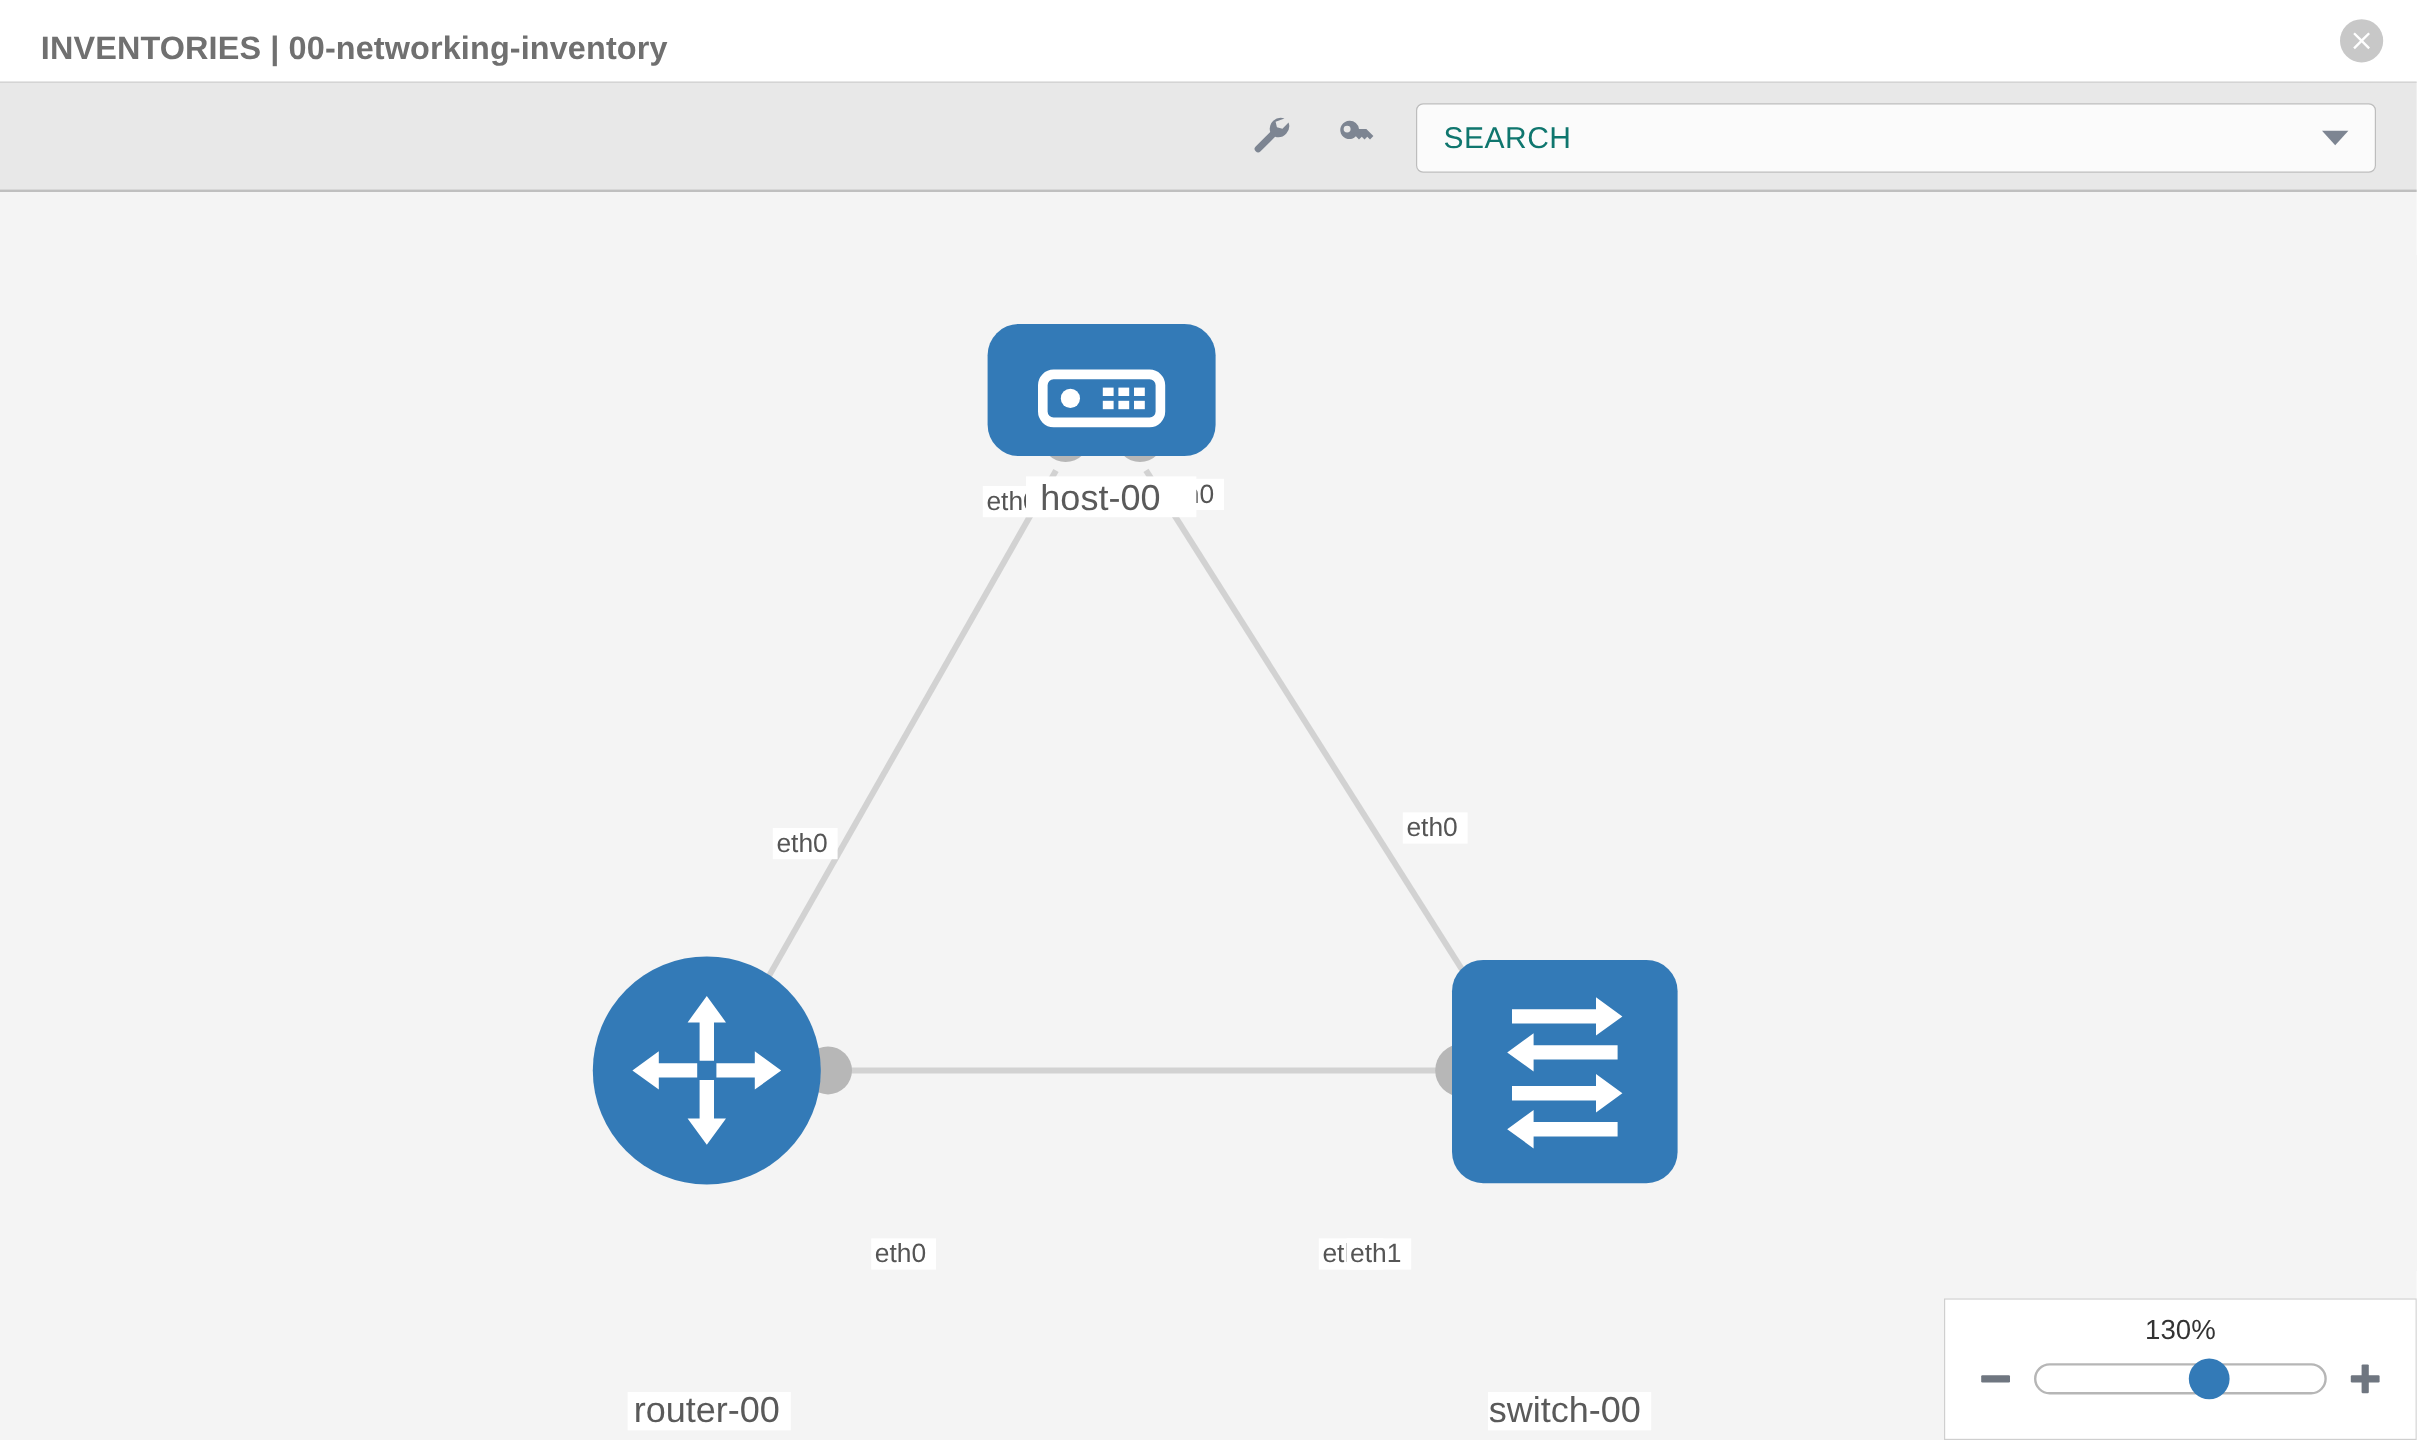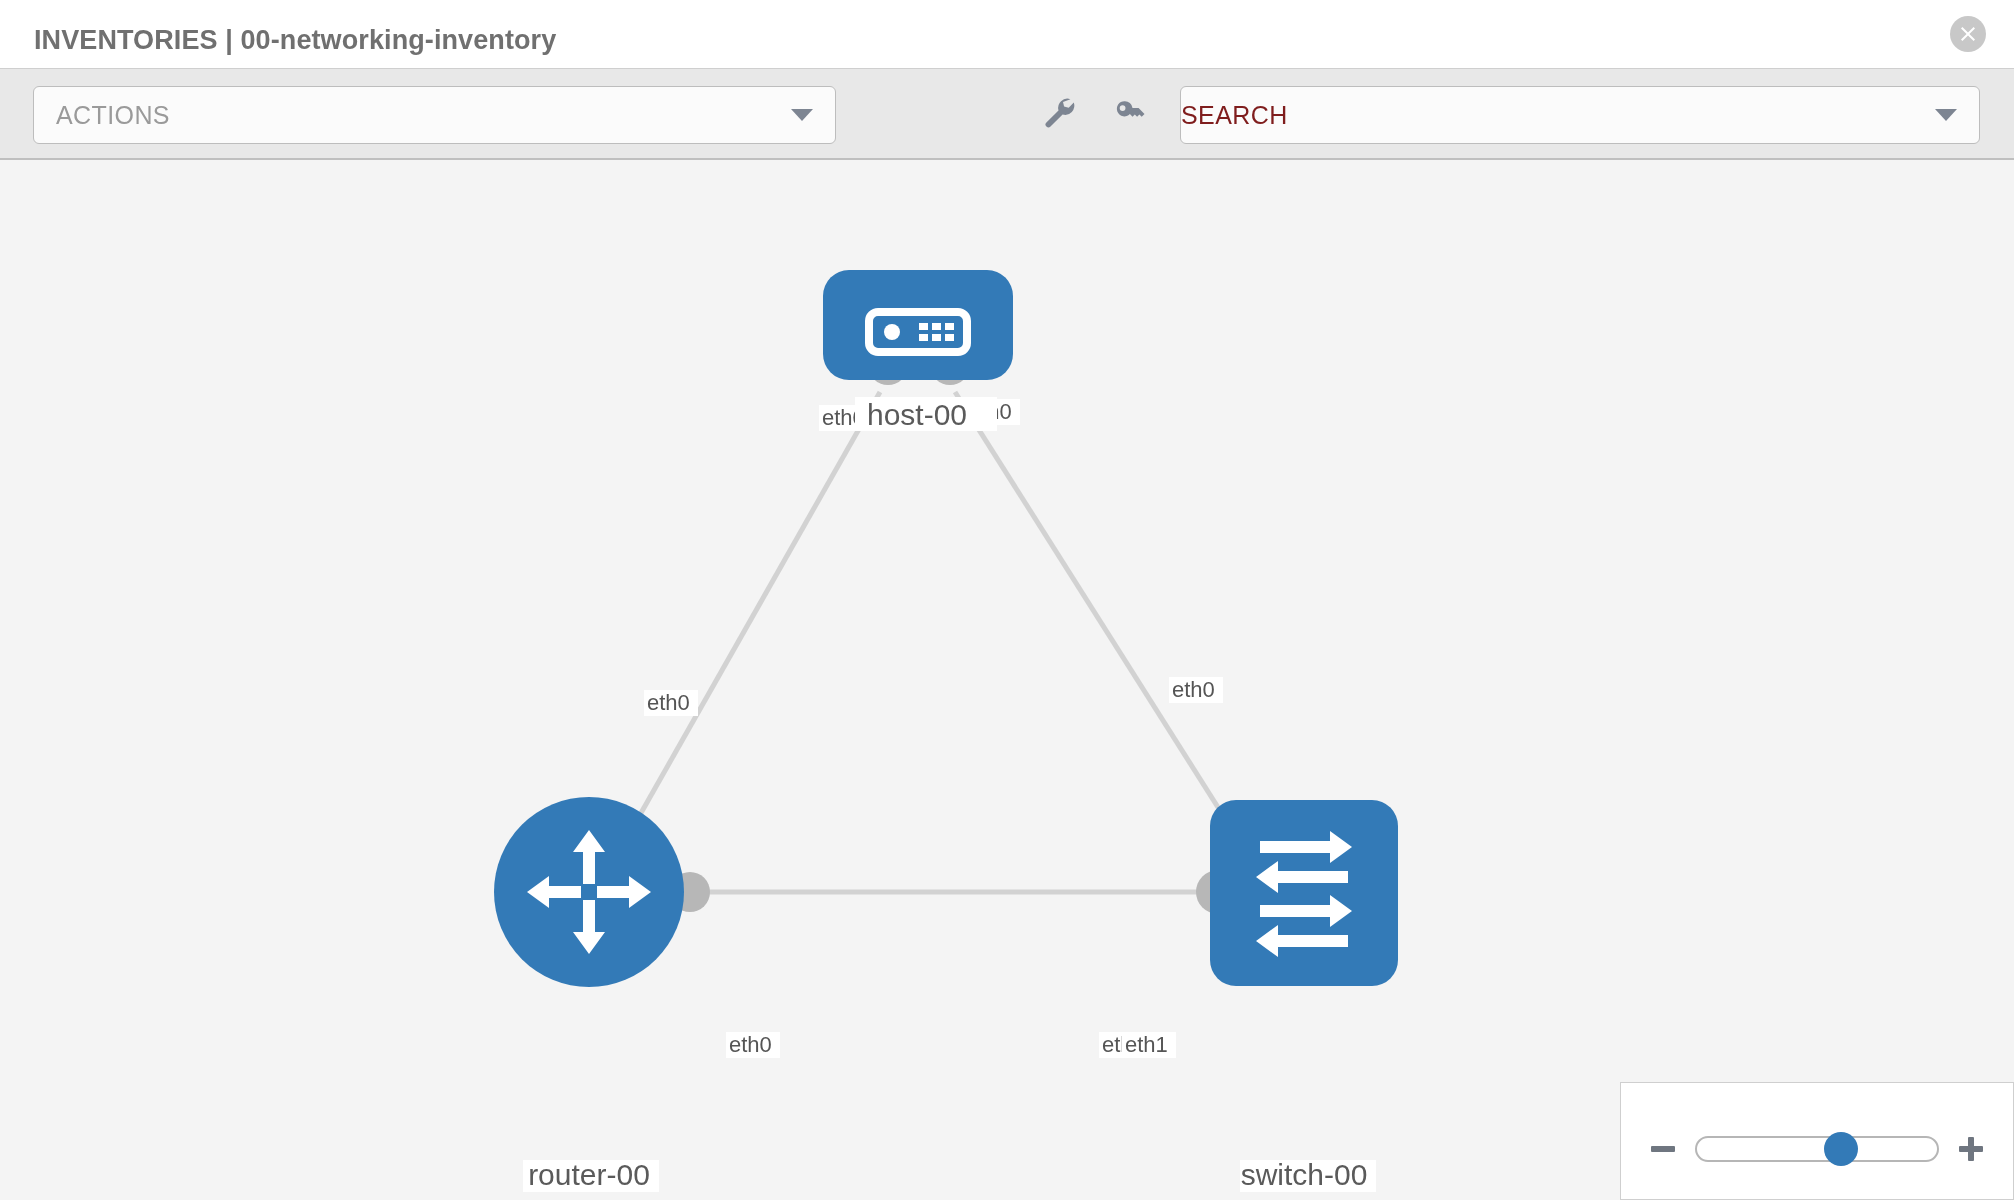--- a/index.html
+++ b/index.html
@@ -116,22 +116,23 @@
     width: 800px;
     height: 58px;
     background: #fbfbfb;
     border: 1px solid #bdbdbd;
     border-radius: 6px;
     display: flex;
     align-items: center;
     cursor: text;
   }
   .search-box .placeholder {
+    margin-left: 22px;
     font-size: 25px;
-    color: #7f1d1d;
+    color: #0f766e;
     letter-spacing: 0.4px;
   }
 
   
   .canvas {
     position: absolute;
     left: 0; top: 160px;
     width: 2014px;
     height: 1040px;
     background: #f4f4f4;
@@ -242,24 +243,20 @@
     <div class="page-title">INVENTORIES | 00-networking-inventory</div>
     <div class="close-btn">
       <svg width="22" height="22" viewBox="0 0 22 22" aria-hidden="true">
         <path d="M5.4 4.0 L11 9.6 L16.6 4.0 L18.0 5.4 L12.4 11 L18.0 16.6 L16.6 18.0 L11 12.4 L5.4 18.0 L4.0 16.6 L9.6 11 L4.0 5.4 Z" fill="#ffffff"></path>
       </svg>
     </div>
   </div>
 
   <div class="toolbar">
 
-    <div class="actions-select">
-      <span class="label">ACTIONS</span>
-      <span class="caret"></span>
-    </div>
 
     <div class="tool-icons">
       <span class="tool-icon">
         <svg width="38" height="38" viewBox="0 0 38 38" aria-hidden="true">
           <path d="M30.4 6.2 a9.2 9.2 0 0 0-11.9 11.2 L6.4 29.5 a2.9 2.9 0 0 0 0 4.1 a2.9 2.9 0 0 0 4.1 0 L22.6 21.5 a9.2 9.2 0 0 0 11.2-11.9 l-5.1 5.1 -4.6-1.1 -1.1-4.6 Z" fill="#7d8592"></path>
         </svg>
       </span>
       <span class="tool-icon">
         <svg width="38" height="38" viewBox="0 0 38 38" aria-hidden="true">
           <path d="M13.5 8.2 a7.6 7.6 0 1 0 5.4 12.9 l2.6 2.6 2.3-2.3 2.3 2.3 2.3-2.3 2.3 2.3 2.8-2.8 -5.9-5.9 -6.1 0 A7.6 7.6 0 0 0 13.5 8.2 Z M11.6 12.2 a2.9 2.9 0 1 1 0 5.8 a2.9 2.9 0 0 1 0-5.8 Z" fill="#7d8592"></path>
@@ -379,20 +376,21 @@
       </g>
       <g>
         <rect class="node-label-bg" x="1240" y="1000" width="136" height="32"></rect>
         <text class="node-label" x="1304" y="1025">switch-00</text>
       </g>
 
     </svg>
   </div>
 
   <div class="zoom-panel">
+    <div class="zoom-value">130%</div>
     <div class="zoom-row">
       <div class="zoom-minus"></div>
       <div class="zoom-track">
         <div class="zoom-thumb" style="left: 60%;"></div>
       </div>
       <div class="zoom-plus"></div>
     </div>
   </div>
 
 </div>

